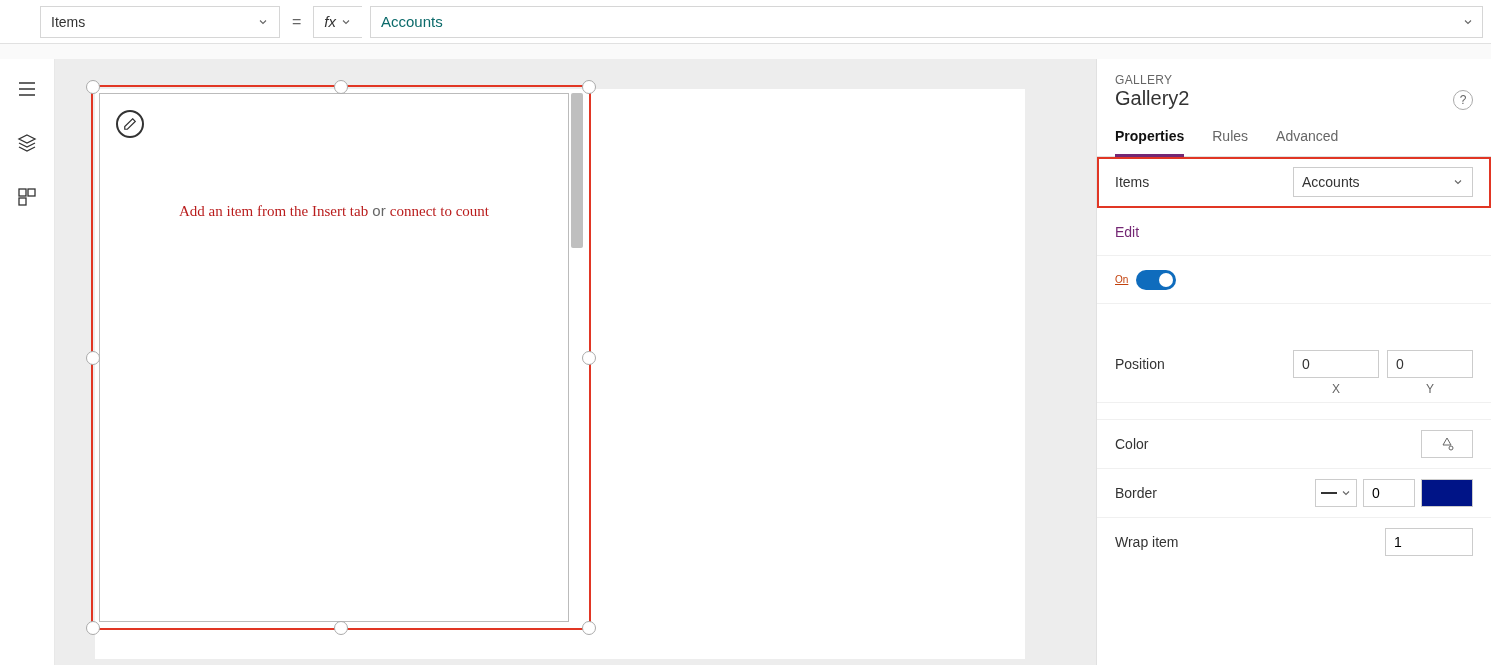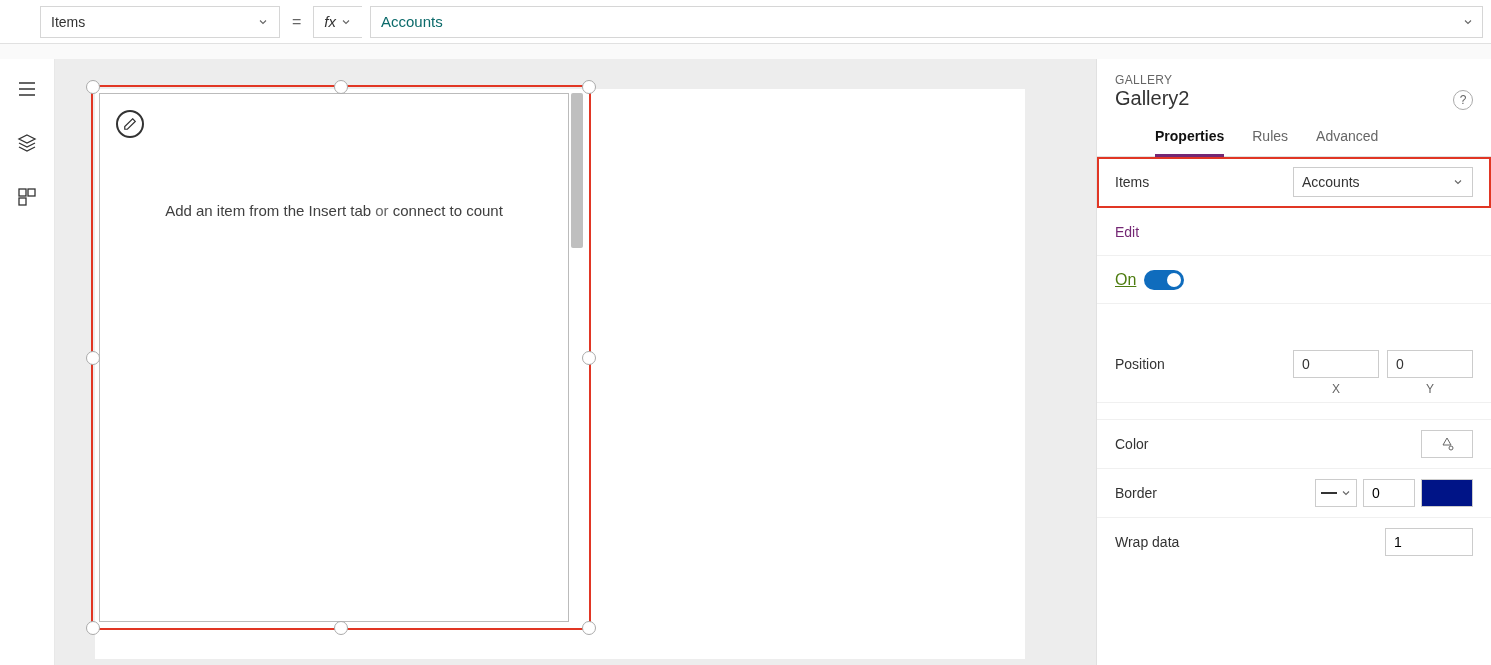--- a/index.html
+++ b/index.html
@@ -25,42 +25,42 @@
 .screen { width: 930px; height: 570px; background: #fff; position: relative; }
 .gallery-selection { position: absolute; top: -4px; left: -4px; width: 500px; height: 545px; border: 2px solid #e13624; }
 .gallery-inner { position: absolute; top: 6px; left: 6px; right: 20px; bottom: 6px; border: 1px solid #bbb; background: #fff; }
 .gallery-scrollbar { position: absolute; top: 6px; right: 6px; width: 12px; height: 155px; background: #bfbfbf; border-radius: 2px; }
 .handle { position: absolute; width: 14px; height: 14px; border: 1px solid #aaa; border-radius: 50%; background: #fff; }
 .handle.tl { top: -7px; left: -7px; } .handle.tc { top: -7px; left: calc(50% - 7px); } .handle.tr { top: -7px; right: -7px; }
 .handle.ml { top: calc(50% - 7px); left: -7px; } .handle.mr { top: calc(50% - 7px); right: -7px; }
 .handle.bl { bottom: -7px; left: -7px; } .handle.bc { bottom: -7px; left: calc(50% - 7px); } .handle.br { bottom: -7px; right: -7px; }
 .edit-badge { position: absolute; top: 16px; left: 16px; width: 28px; height: 28px; border: 2px solid #333; border-radius: 50%; background: #fff; display: flex; align-items: center; justify-content: center; }
 .gallery-hint { position: absolute; top: 108px; left: 0; width: 100%; text-align: center; font-size: 15px; color: #666; }
-.gallery-hint .link { color: #404040; }
+.gallery-hint .link { color: #b91c1c; font-family: Liberation Serif, serif; }
 .gallery-hint .or { color: #666; }
 
 
 .props-panel { position: absolute; top: 59px; right: 0; width: 395px; height: calc(100% - 59px); background: #fff; border-left: 1px solid #e1e1e1; overflow-y: auto; }
 .panel-header { padding: 14px 18px 8px; }
 .type-label { font-size: 12px; color: #666; letter-spacing: 0.3px; }
 .obj-name-row { display: flex; justify-content: space-between; align-items: flex-end; }
 .obj-name { font-size: 20px; color: #333; }
 .help-icon { width: 20px; height: 20px; border: 1px solid #aaa; border-radius: 50%; display: flex; align-items: center; justify-content: center; font-size: 12px; color: #666; }
 .tabs { display: flex; padding: 0 18px; border-bottom: 1px solid #e1e1e1; gap: 28px; }
 .tab { padding: 10px 0 12px; font-size: 14px; color: #666; position: relative; }
-.tab.active { color: #111; font-weight: 600; margin-left: 40px; }
+.tab.active { color: #111; font-weight: 600; }
 .tab.active::after { content: ""; position: absolute; bottom: -1px; left: 0; right: 0; height: 3px; background: #742774; }
 
 .prop-row { display: flex; align-items: center; padding: 10px 18px; border-bottom: 1px solid #f0f0f0; min-height: 48px; }
 .prop-row.highlighted { outline: 2px solid #e13624; outline-offset: -2px; border-bottom-color: transparent; }
 .prop-label { font-size: 14px; color: #333; flex: 1; }
 .prop-action { font-size: 14px; color: #742774; }
 .select-box { width: 180px; height: 30px; border: 1px solid #ccc; padding: 0 8px; display: flex; align-items: center; justify-content: space-between; font-size: 14px; color: #333; background: #fff; }
 .toggle { display: flex; align-items: center; gap: 8px; }
-.toggle-label { font-size: 16px; color: #4d7c0f; text-decoration: underline; }
+.toggle-label { font-size: 10px; color: #c2410c; text-decoration: underline; }
 .toggle-switch { width: 40px; height: 20px; background: #0f6cbd; border-radius: 10px; position: relative; }
 .toggle-switch::after { content: ""; position: absolute; right: 3px; top: 3px; width: 14px; height: 14px; background: #fff; border-radius: 50%; }
 
 .dual-row { padding: 10px 18px 6px; border-bottom: 1px solid #f0f0f0; }
 .dual-top { display: flex; align-items: center; margin-top: 36px; }
 .dual-inputs { display: flex; gap: 8px; }
 .dual-inputs input { width: 86px; height: 28px; border: 1px solid #ccc; padding: 0 8px; font-size: 14px; color: #333; }
 .dual-labels { display: flex; gap: 8px; justify-content: flex-end; margin-top: 4px; }
 .dual-labels span { width: 86px; text-align: center; font-size: 12px; color: #666; }
 
@@ -224,16 +224,16 @@
               <path d="M4 6l4 4 4-4" stroke="#666" stroke-width="1.5" fill="none"></path>
             </svg>
           </span>
       </div>
       <input class="border-width" value="0" style="">
       <div class="border-color"></div>
     </div>
   </div>
 
   <div class="prop-row" style="border-bottom:none;">
-    <div class="prop-label">Wrap data</div>
+    <div class="prop-label">Wrap item</div>
     <input class="wrap-input" value="1" style="">
   </div>
 </div>
 
 </body></html>

